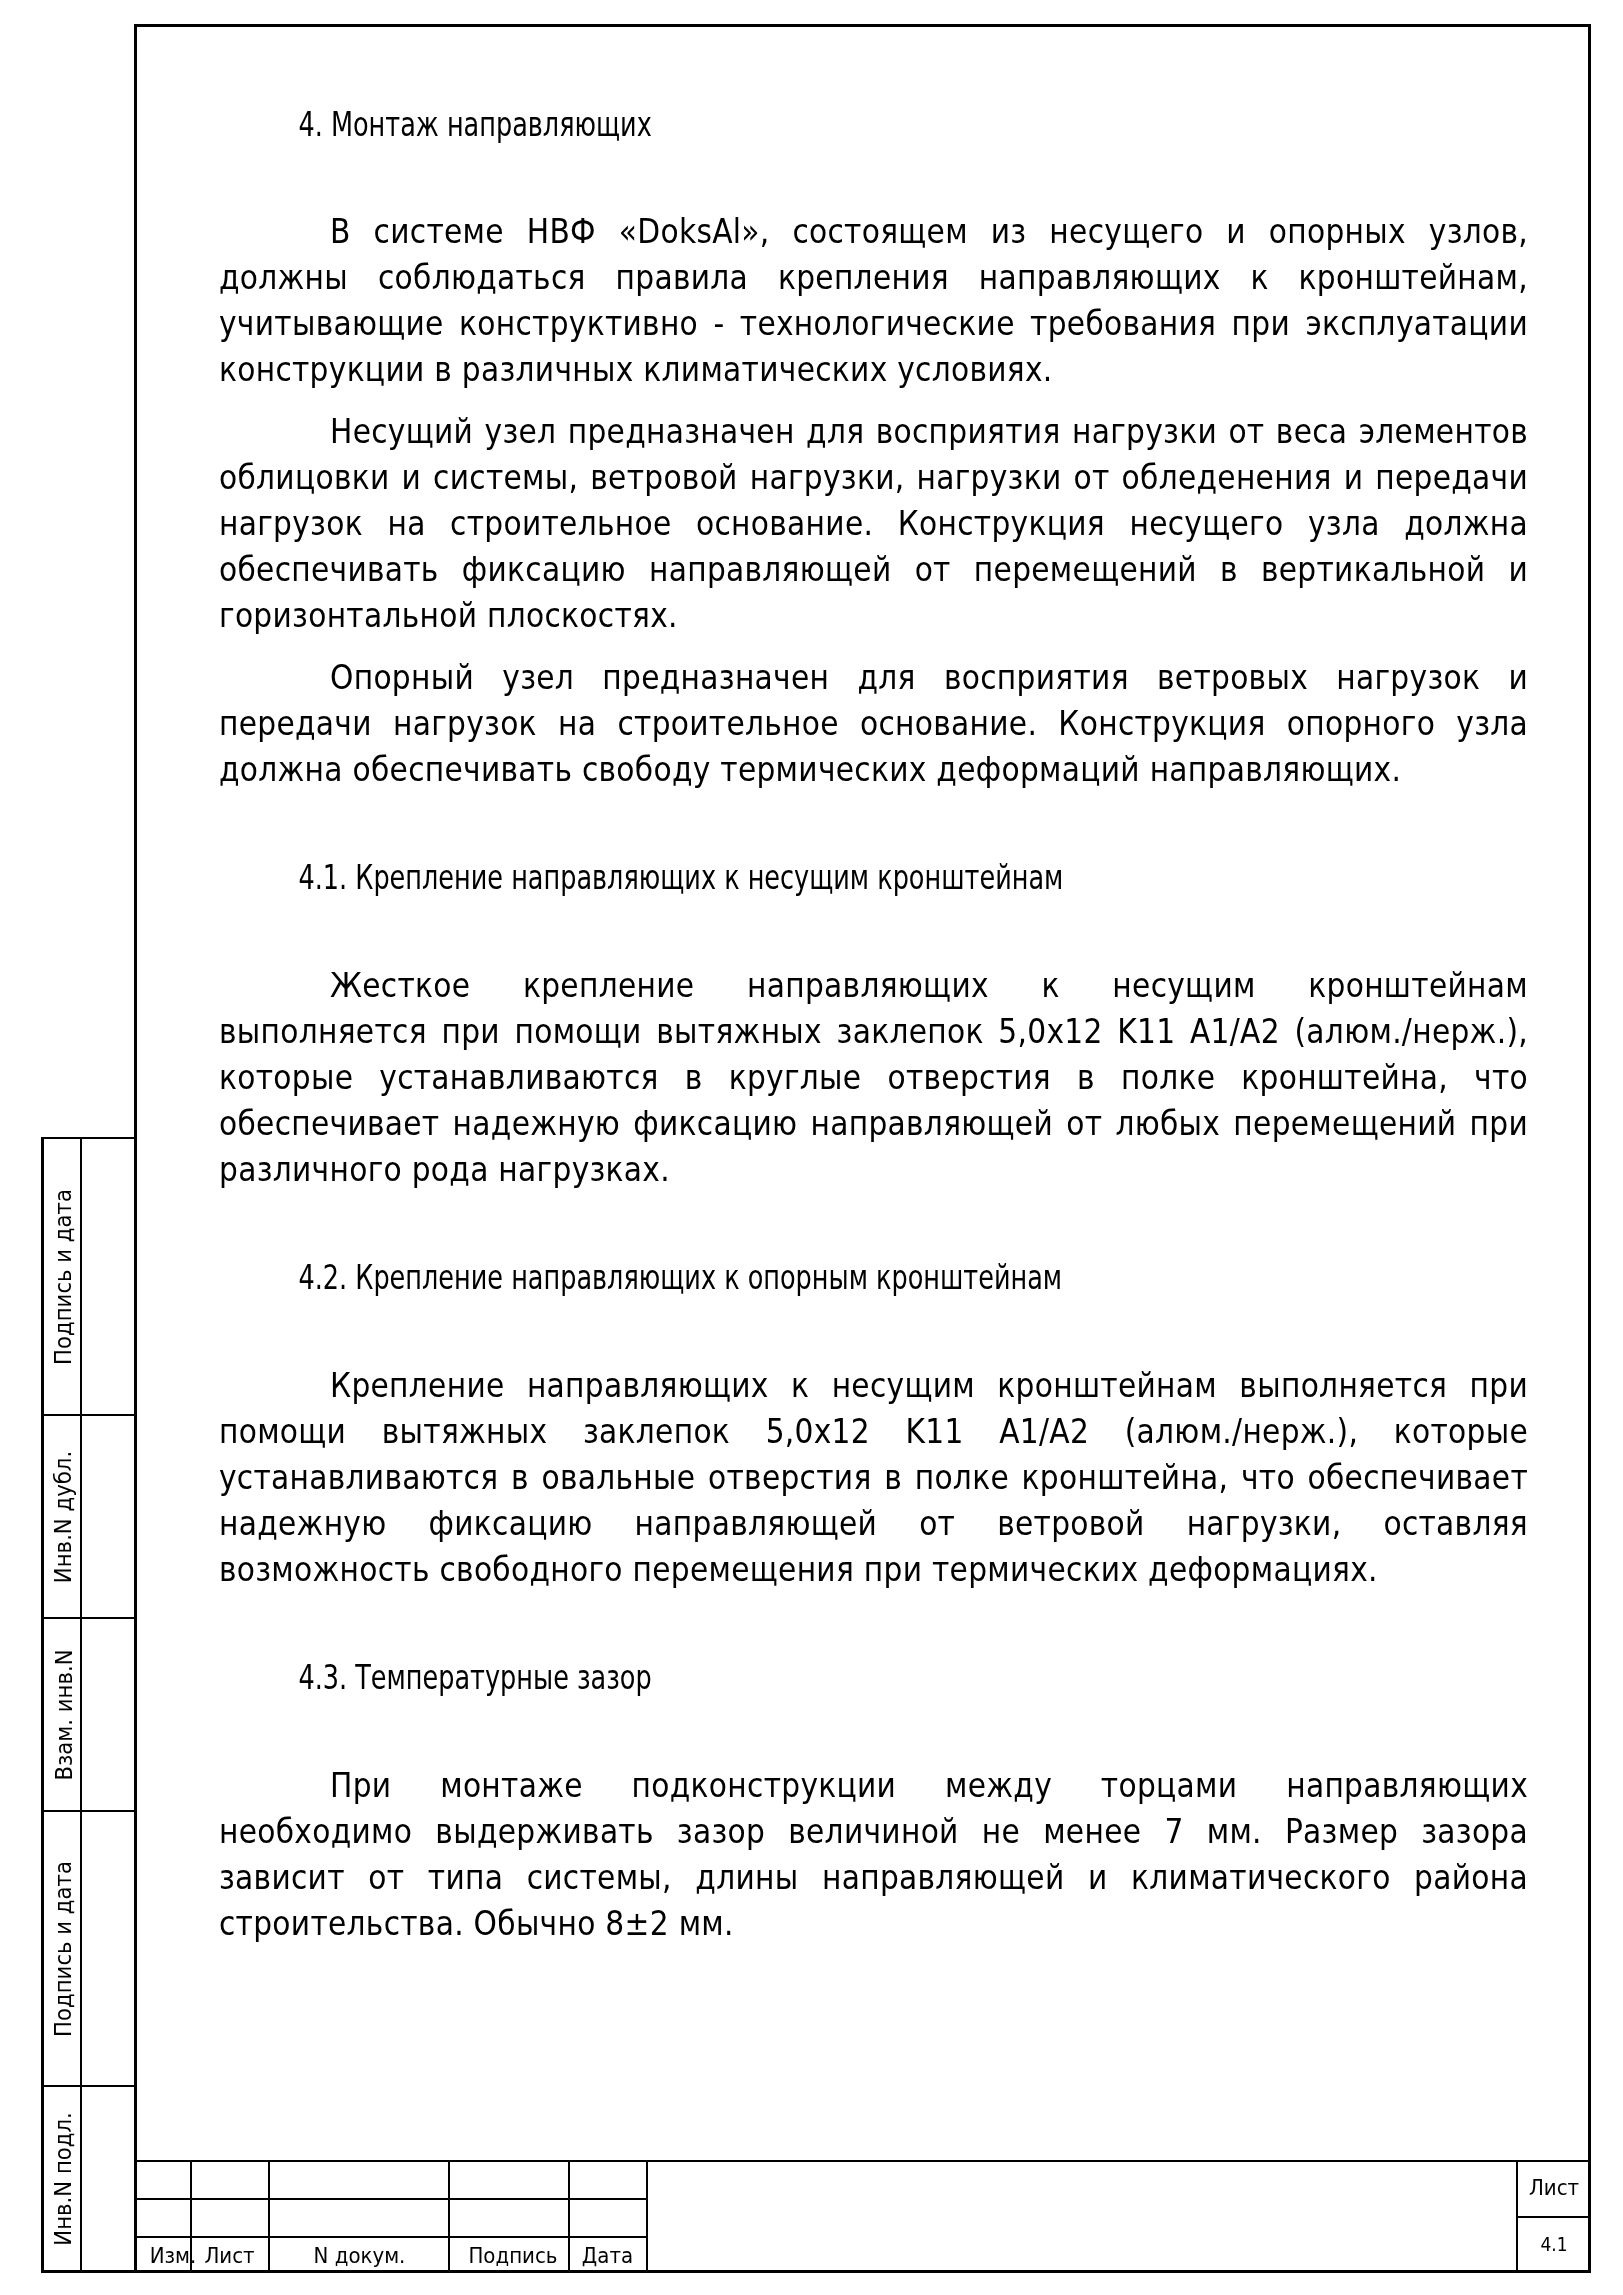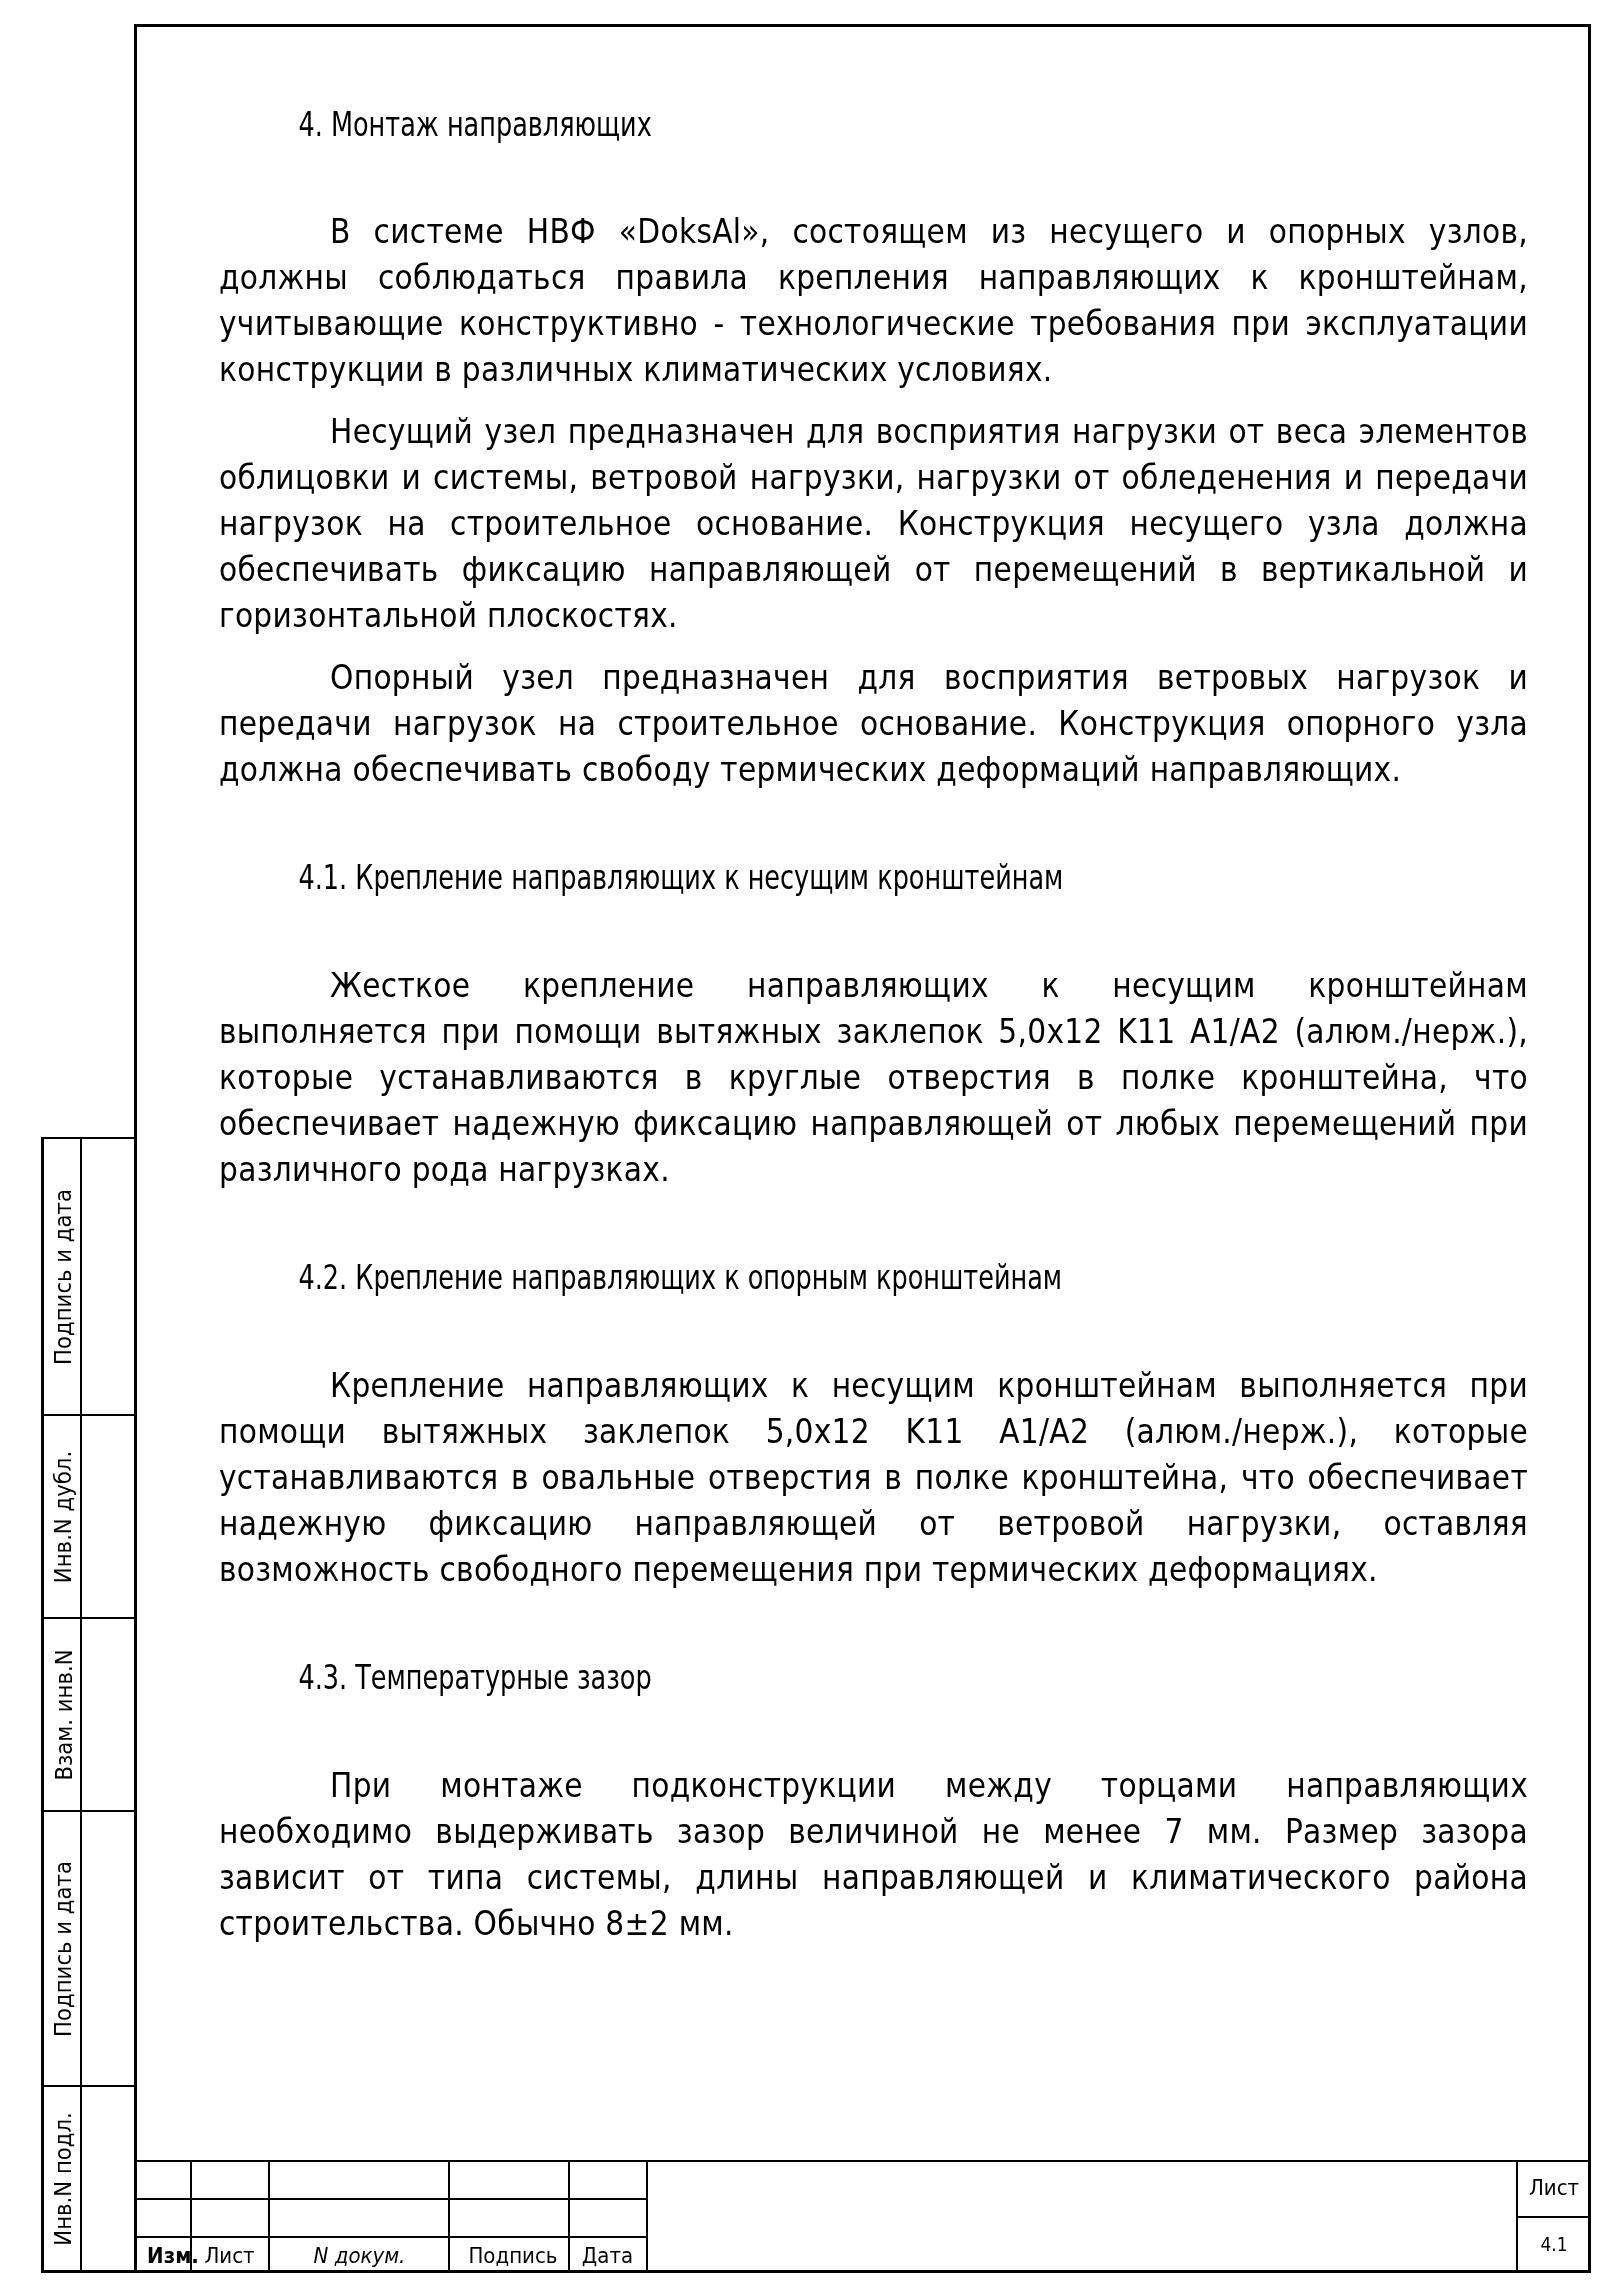--- a/index.html
+++ b/index.html
@@ -95,22 +95,22 @@
   <div class="tb-hline" style="left:134px; width:512px; top:2236px;"></div>
   <div class="tb-hline thin" style="left:1516px; width:75px; top:2216px;"></div>
 
   <div class="tb-vline" style="left:190px; top:2160px; height:113px;"></div>
   <div class="tb-vline" style="left:268px; top:2160px; height:113px;"></div>
   <div class="tb-vline" style="left:448px; top:2160px; height:113px;"></div>
   <div class="tb-vline" style="left:568px; top:2160px; height:113px;"></div>
   <div class="tb-vline" style="left:646px; top:2160px; height:113px;"></div>
   <div class="tb-vline" style="left:1516px; top:2160px; height:113px;"></div>
 
-  <div class="tb-label" style="left:135px; width:76px; top:2243px;font-weight:bold;">Изм.</div>
+  <div class="tb-label" style="left:135px; width:76px; top:2243px;">Изм.</div>
   <div class="tb-label" style="left:191px; width:77px; top:2243px;">Лист</div>
-  <div class="tb-label" style="left:270px; width:179px; top:2243px;font-style:italic;">N докум.</div>
+  <div class="tb-label" style="left:270px; width:179px; top:2243px;">N докум.</div>
   <div class="tb-label" style="left:449px; width:128px; top:2243px;">Подпись</div>
   <div class="tb-label" style="left:569px; width:77px; top:2243px;">Дата</div>
 
   <div class="tb-label" style="left:1517px; width:74px; top:2175px;">Лист</div>
   <div class="tb-label" style="left:1517px; width:74px; top:2231px; font-size:19px;">4.1</div>
 </div>
 
 
 </body></html>

